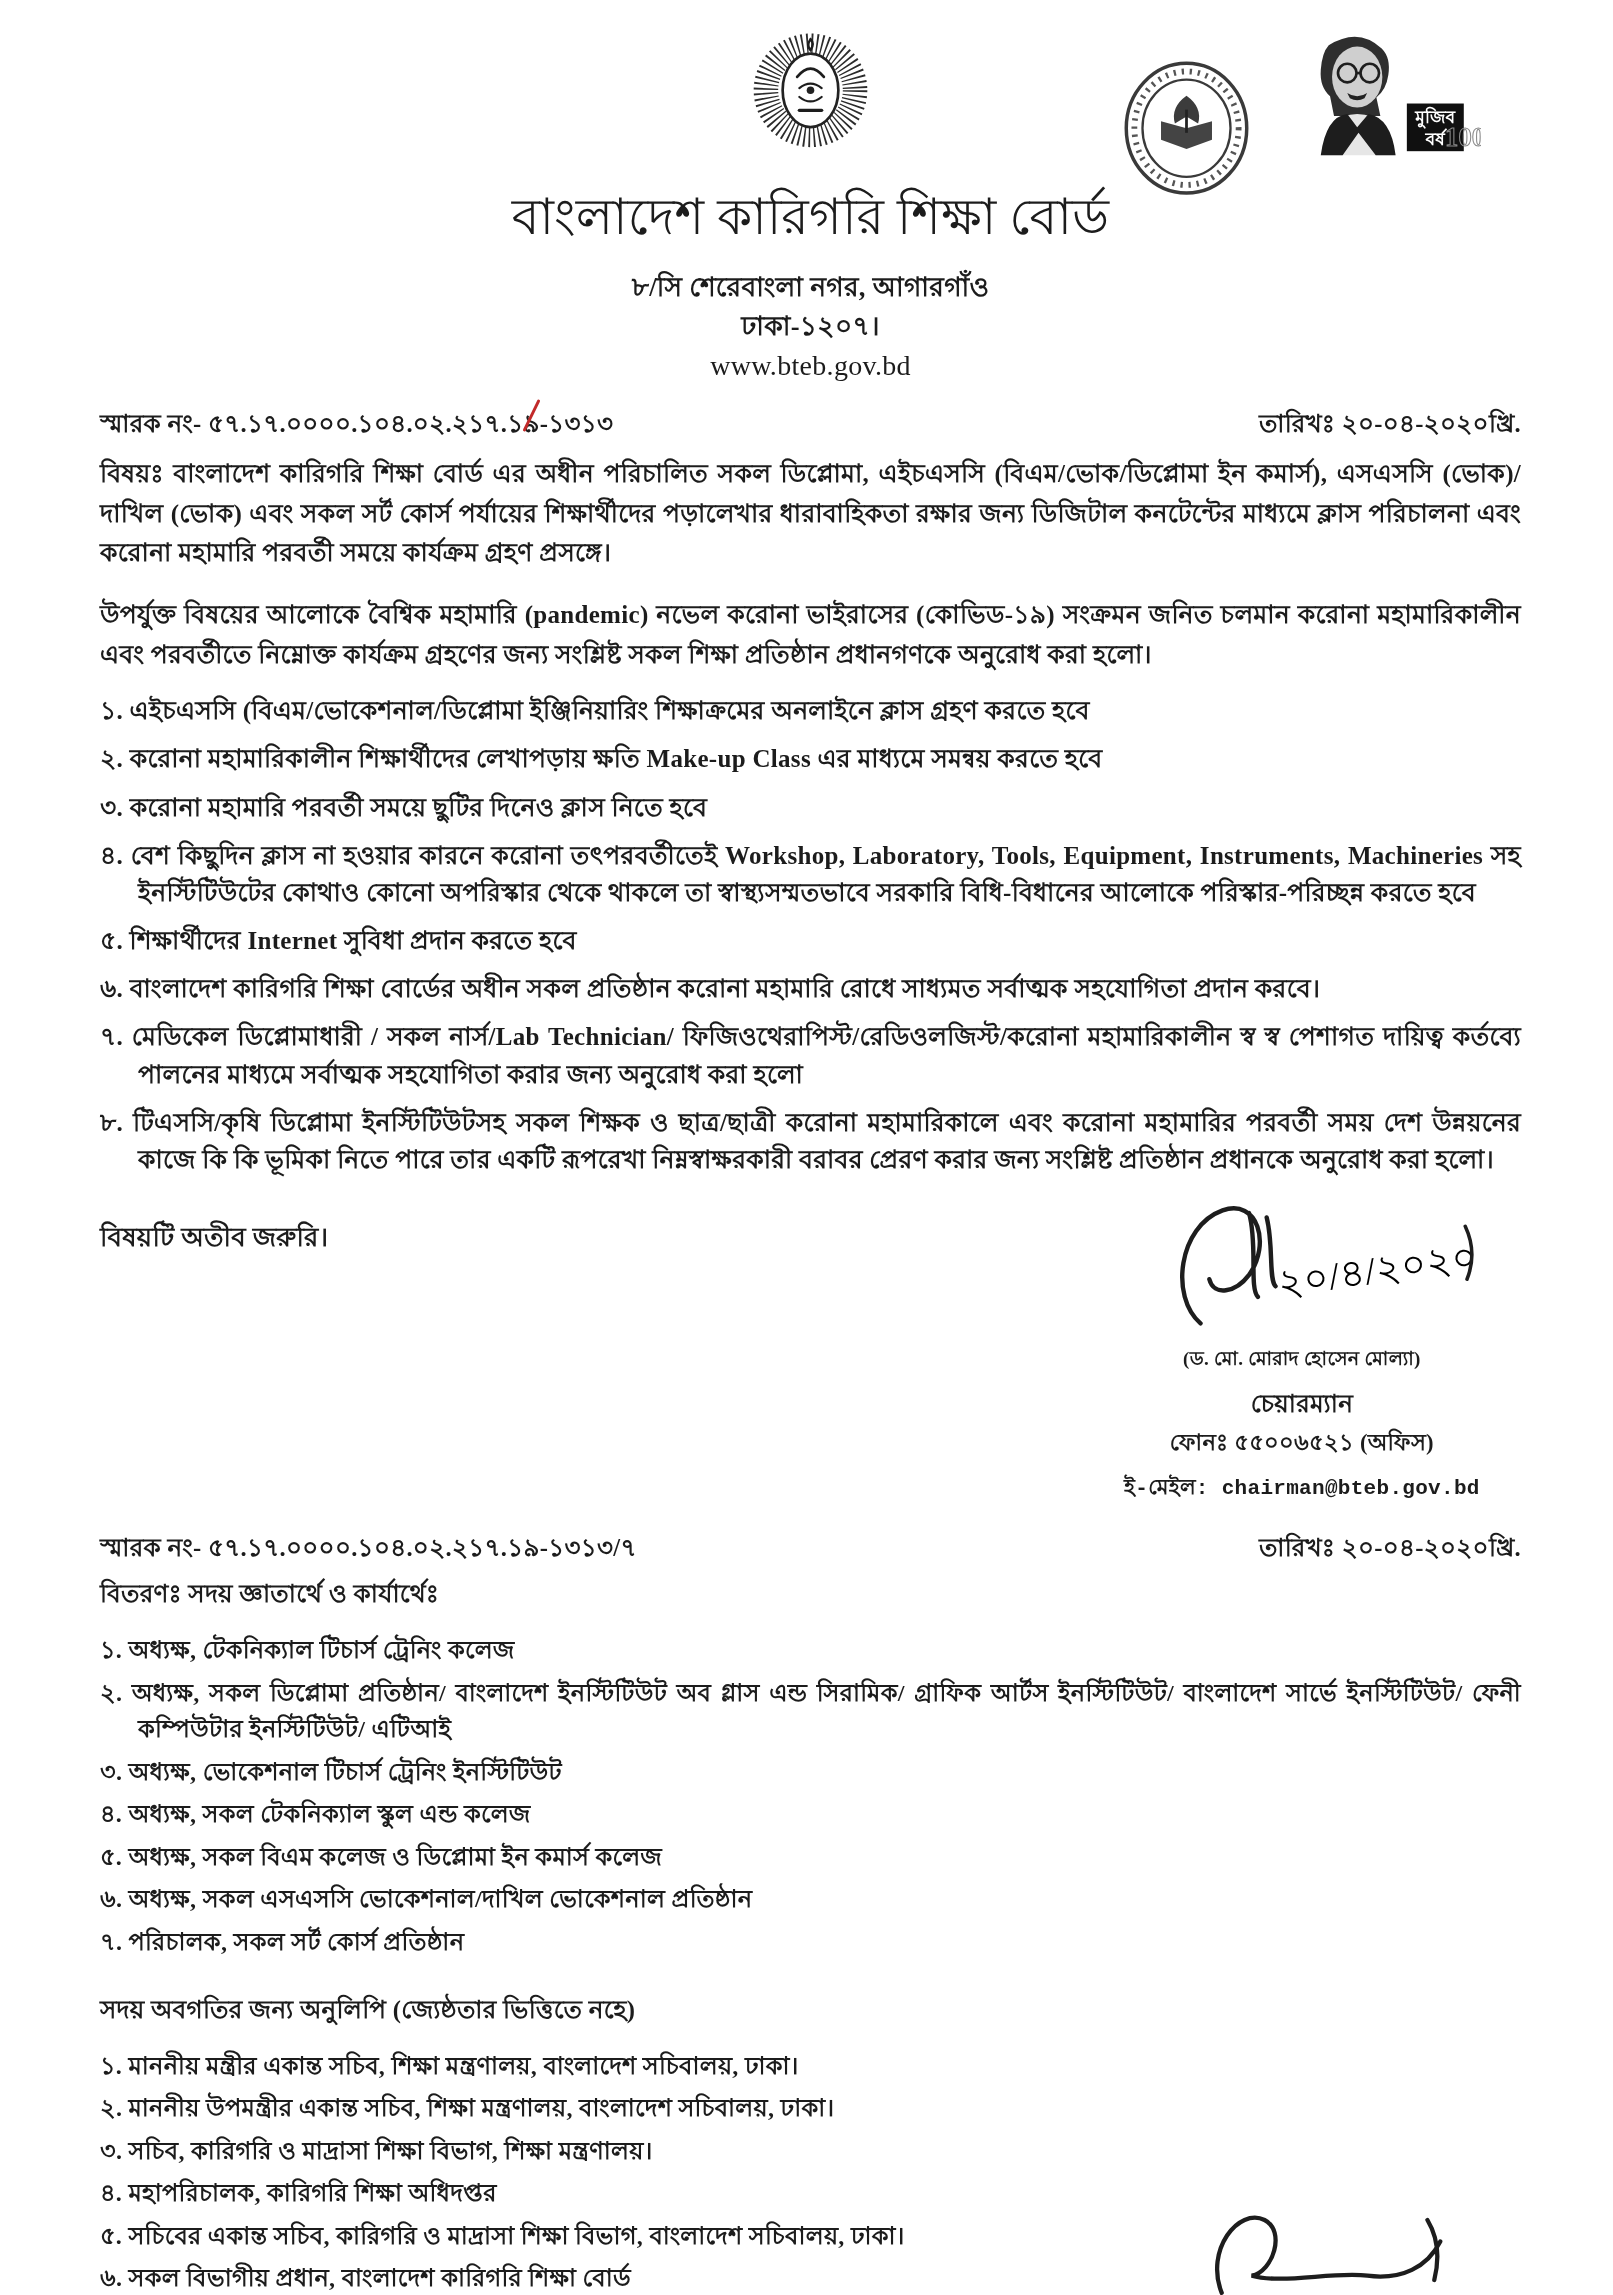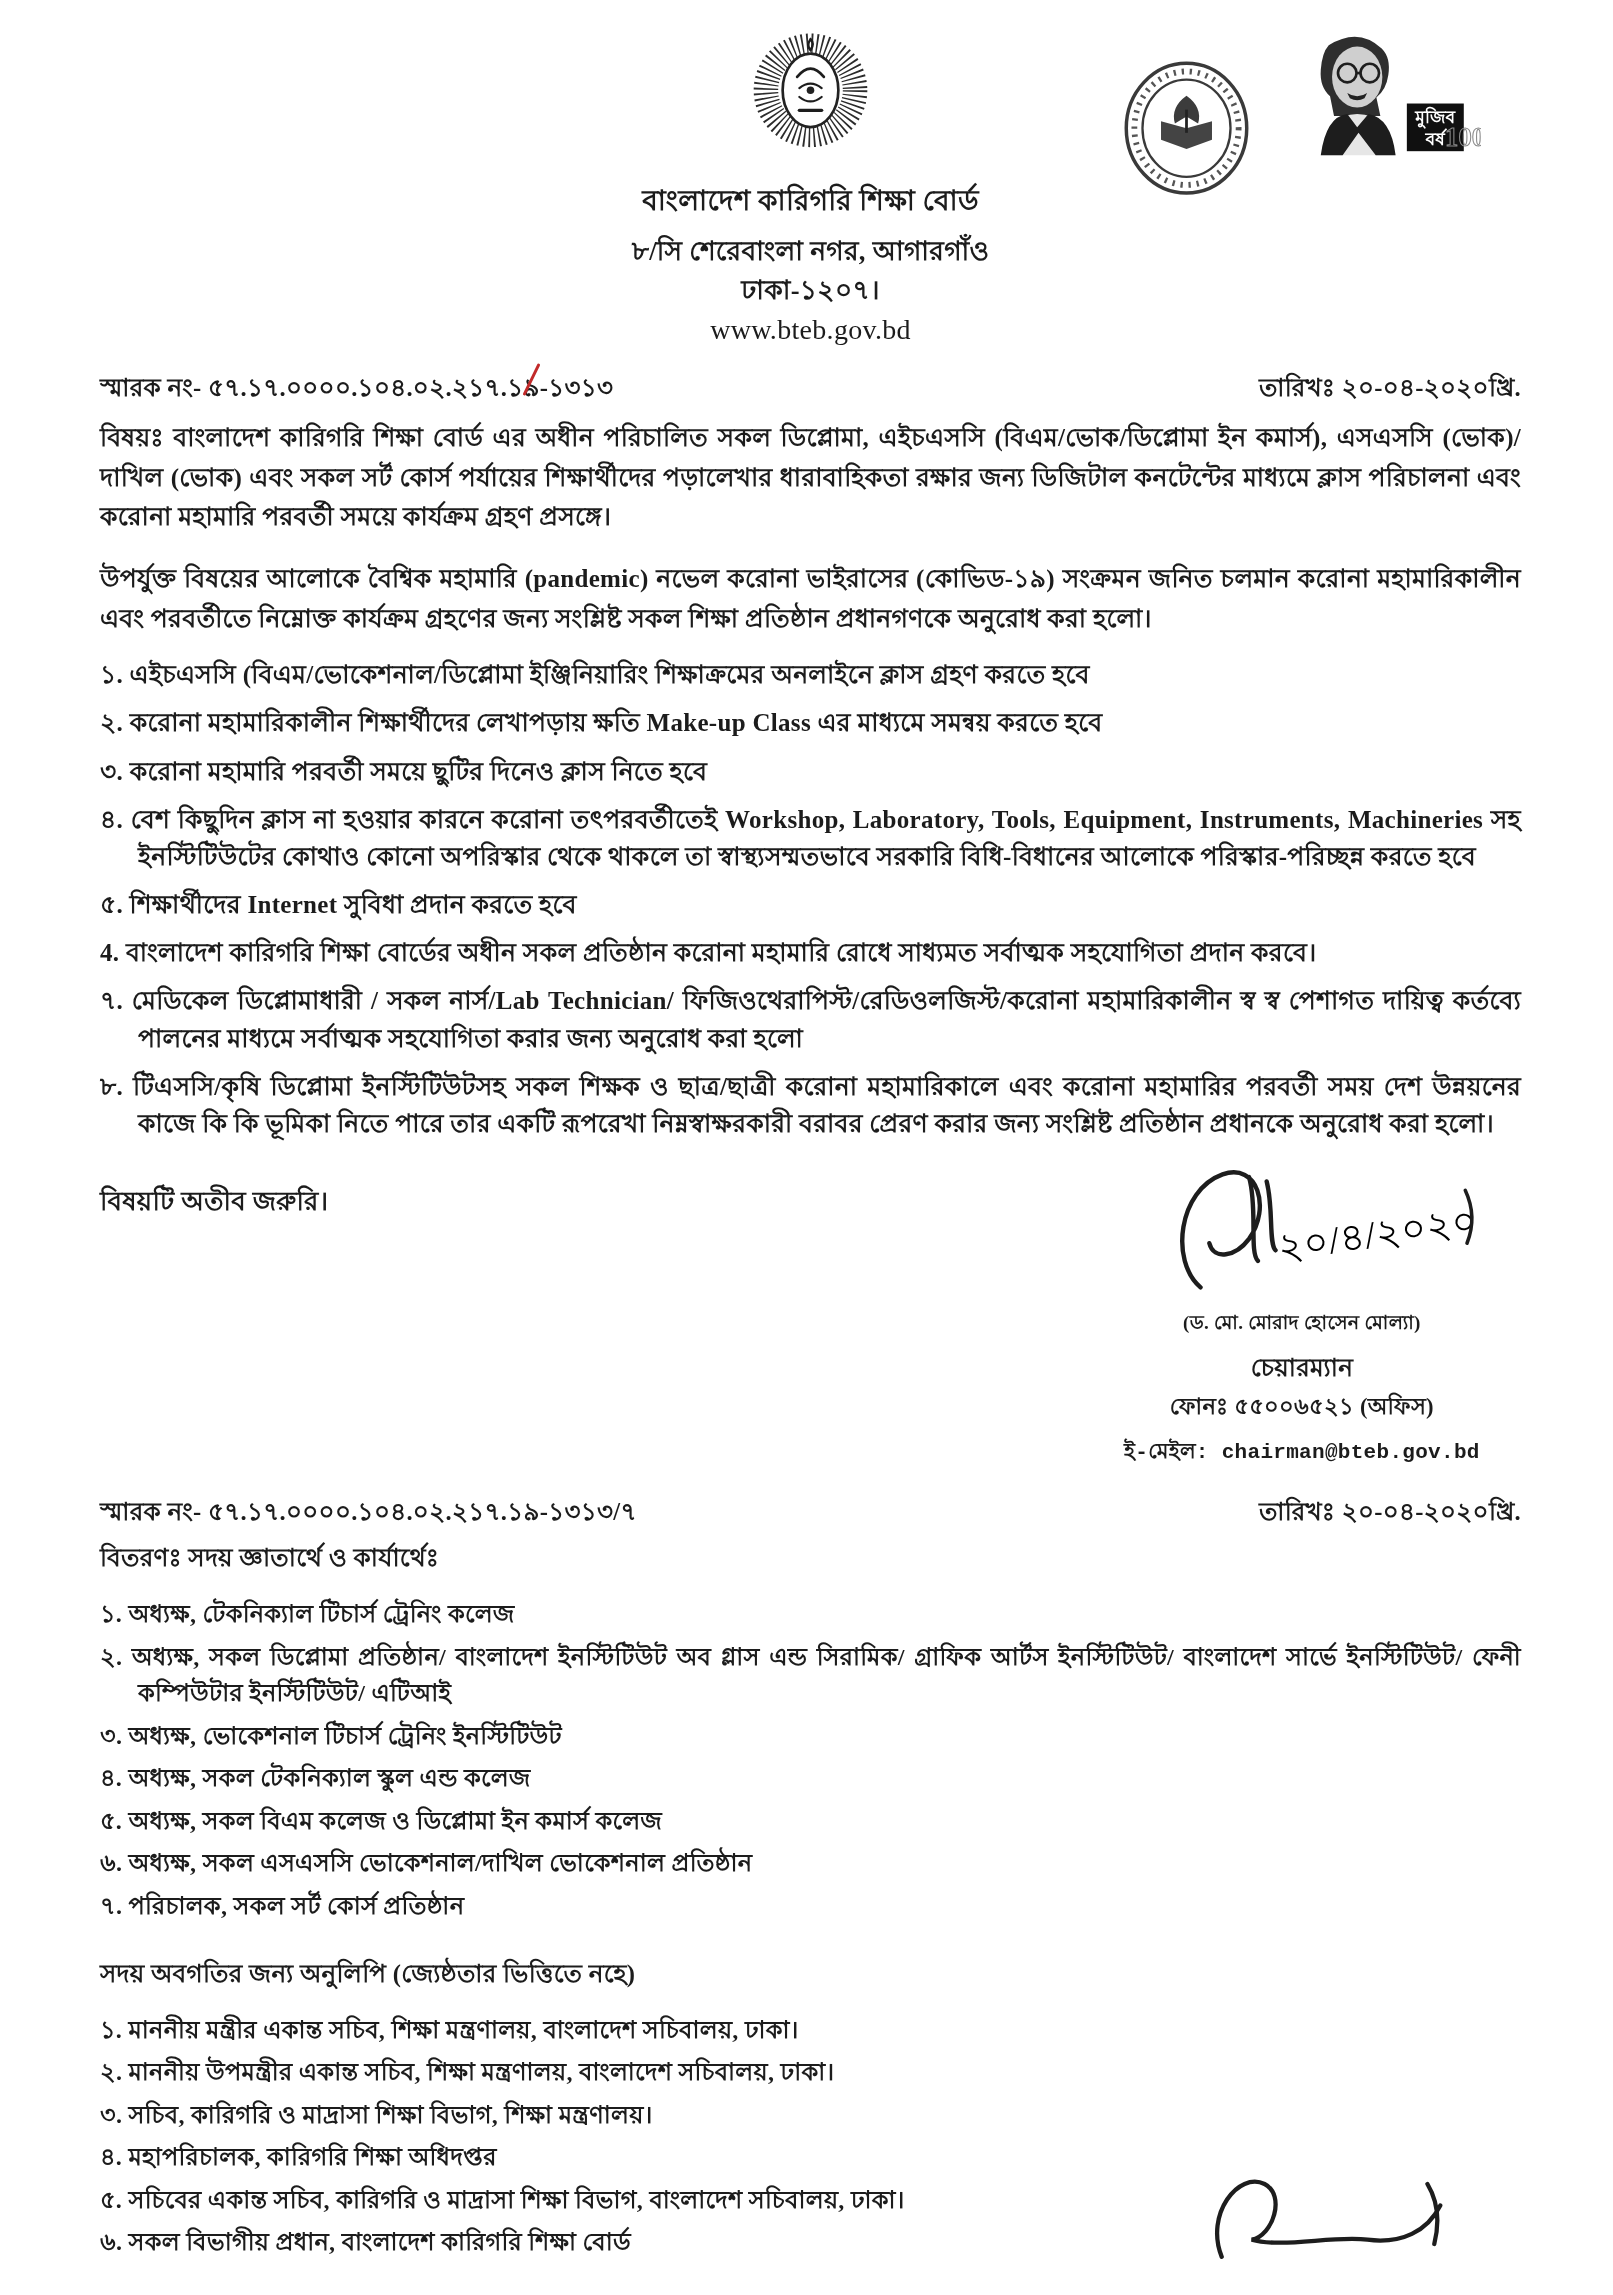--- a/index.html
+++ b/index.html
@@ -11,21 +11,21 @@
     color:#1c1c1c;
     font-family:"Liberation Serif","DejaVu Serif",serif;
     box-sizing:border-box;
     padding:18.6px 93px 26.5px 100px;
     overflow:hidden;
     letter-spacing:0.3px;
   }
   
   .letterhead{position:relative;text-align:center;}
   .seal-top{width:139px;height:156px;margin:0 auto;}
-  .org-name{font-size:28px;font-weight:700;margin:4px 0 6.6px 0;}
+  .org-name{font-size:50px;font-weight:400;margin:4px 0 6.6px 0;}
   .org-addr{font-size:26.5px;font-weight:600;line-height:1.45;}
   .org-web{font-size:28px;font-weight:400;margin-top:5.3px;font-family:"Liberation Serif",serif;}
   .logo-right-seal{position:absolute;top:40px;right:265px;width:139px;height:143px;}
   .logo-right-mujib{position:absolute;top:6.6px;right:40px;width:192px;height:163px;}
   
   .memo-row{display:flex;justify-content:space-between;align-items:flex-end;
     font-size:24.6px;font-weight:700;margin-top:22.6px;position:relative;}
   .memo-row .date{white-space:nowrap;}
   .red-tick{position:absolute;left:430px;top:-6.6px;width:3.3px;height:35px;
     background:#c22a2a;transform:rotate(26deg);border-radius:2px;}
@@ -113,21 +113,21 @@
   <p class="subject">বিষয়ঃ বাংলাদেশ কারিগরি শিক্ষা বোর্ড এর অধীন পরিচালিত সকল ডিপ্লোমা, এইচএসসি (বিএম/ভোক/ডিপ্লোমা ইন কমার্স), এসএসসি (ভোক)/দাখিল (ভোক) এবং সকল সর্ট কোর্স পর্যায়ের শিক্ষার্থীদের পড়ালেখার ধারাবাহিকতা রক্ষার জন্য ডিজিটাল কনটেন্টের মাধ্যমে ক্লাস পরিচালনা এবং করোনা মহামারি পরবর্তী সময়ে কার্যক্রম গ্রহণ প্রসঙ্গে।</p>
 
   <p class="intro">উপর্যুক্ত বিষয়ের আলোকে বৈশ্বিক মহামারি (pandemic) নভেল করোনা ভাইরাসের (কোভিড-১৯) সংক্রমন জনিত চলমান করোনা মহামারিকালীন এবং পরবর্তীতে নিম্নোক্ত কার্যক্রম গ্রহণের জন্য সংশ্লিষ্ট সকল শিক্ষা প্রতিষ্ঠান প্রধানগণকে অনুরোধ করা হলো।</p>
 
   <ol class="doc-list directives">
       <li>১. এইচএসসি (বিএম/ভোকেশনাল/ডিপ্লোমা ইঞ্জিনিয়ারিং শিক্ষাক্রমের অনলাইনে ক্লাস গ্রহণ করতে হবে</li>
       <li>২. করোনা মহামারিকালীন শিক্ষার্থীদের লেখাপড়ায় ক্ষতি Make-up Class এর মাধ্যমে সমন্বয় করতে হবে</li>
       <li>৩. করোনা মহামারি পরবর্তী সময়ে ছুটির দিনেও ক্লাস নিতে হবে</li>
       <li>৪. বেশ কিছুদিন ক্লাস না হওয়ার কারনে করোনা তৎপরবর্তীতেই Workshop, Laboratory, Tools, Equipment, Instruments, Machineries সহ ইনস্টিটিউটের কোথাও কোনো অপরিস্কার থেকে থাকলে তা স্বাস্থ্যসম্মতভাবে সরকারি বিধি-বিধানের আলোকে পরিস্কার-পরিচ্ছন্ন করতে হবে</li>
       <li>৫. শিক্ষার্থীদের Internet সুবিধা প্রদান করতে হবে</li>
-      <li>4. বাংলাদেশ কারিগরি শিক্ষা বোর্ডের অধীন সকল প্রতিষ্ঠান করোনা মহামারি রোধে সাধ্যমত সর্বাত্মক সহযোগিতা প্রদান করবে।</li>
+      <li>৬. বাংলাদেশ কারিগরি শিক্ষা বোর্ডের অধীন সকল প্রতিষ্ঠান করোনা মহামারি রোধে সাধ্যমত সর্বাত্মক সহযোগিতা প্রদান করবে।</li>
       <li>৭. মেডিকেল ডিপ্লোমাধারী / সকল নার্স/Lab Technician/ ফিজিওথেরাপিস্ট/রেডিওলজিস্ট/করোনা মহামারিকালীন স্ব স্ব পেশাগত দায়িত্ব কর্তব্যে পালনের মাধ্যমে সর্বাত্মক সহযোগিতা করার জন্য অনুরোধ করা হলো</li>
       <li>৮. টিএসসি/কৃষি ডিপ্লোমা ইনস্টিটিউটসহ সকল শিক্ষক ও ছাত্র/ছাত্রী করোনা মহামারিকালে এবং করোনা মহামারির পরবর্তী সময় দেশ উন্নয়নের কাজে কি কি ভূমিকা নিতে পারে তার একটি রূপরেখা নিম্নস্বাক্ষরকারী বরাবর প্রেরণ করার জন্য সংশ্লিষ্ট প্রতিষ্ঠান প্রধানকে অনুরোধ করা হলো।</li>
     </ol>
 
   <div class="urgent-row">
     <span class="urgent-note">বিষয়টি অতীব জরুরি।</span>
     <div class="sig-block sig-chairman">
       <svg class="sig-scribble" viewBox="0 0 420 170" width="372" height="150" aria-hidden="true">
         <path class="ink" stroke-width="5" d="M95 150 C60 120 70 40 120 22 C160 8 175 60 150 95 C135 115 110 120 105 100 M150 25 C160 60 150 110 160 120 M170 30 C178 62 172 100 180 108"></path>
         <text x="185" y="120" font-size="44" transform="rotate(-8 185 120)" class="hand">২০/৪/২০২০</text>

